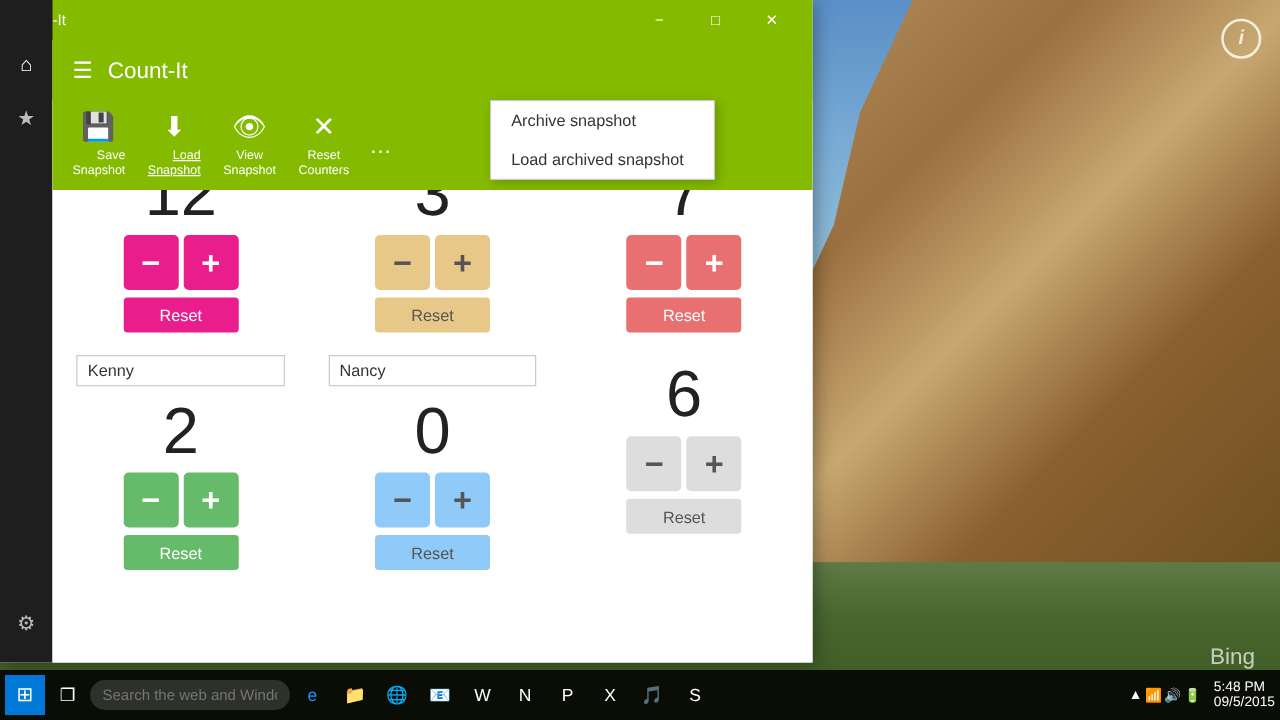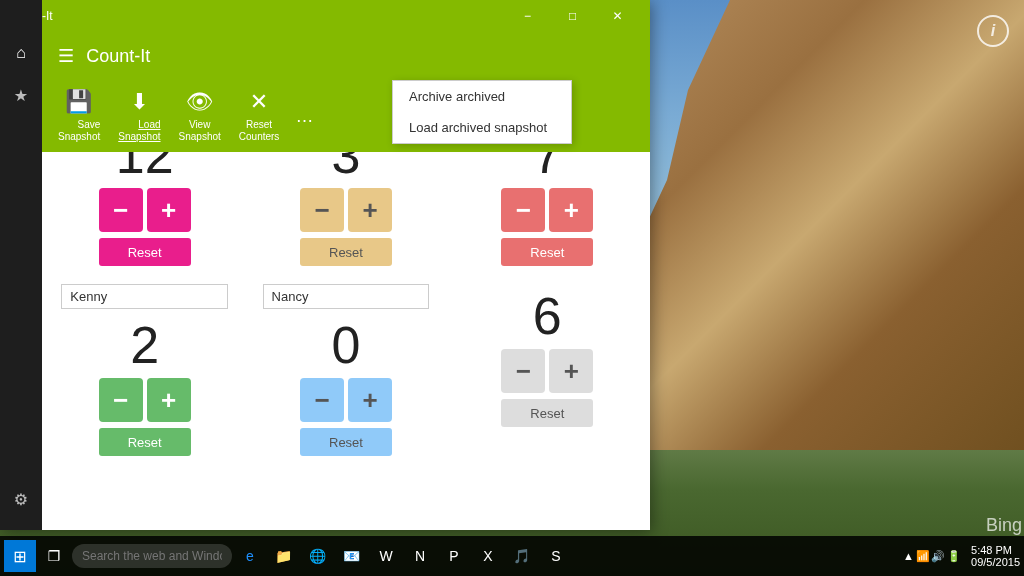--- a/index.html
+++ b/index.html
@@ -19,21 +19,21 @@
       right: 0; top: 0;
       width: 420px; height: 450px;
       background: linear-gradient(135deg, #b89060 0%, #9a7040 30%, #c8a870 50%, #8a6030 70%, #705020 100%);
       clip-path: polygon(30% 0%, 100% 0%, 100% 100%, 0% 100%, 5% 60%, 15% 40%, 20% 20%);
     }
 
     
     .bing-watermark {
       position: absolute;
       bottom: 40px;
-      right: 2px;
+      right: 20px;
       color: rgba(255,255,255,0.7);
       font-size: 18px;
       font-weight: 300;
     }
 
     
     .info-icon {
       position: absolute;
       top: 15px;
       right: 15px;
@@ -420,21 +420,21 @@
             <button class="btn-plus row2-col3">+</button>
           </div>
           <button class="btn-reset row2-col3">Reset</button>
         </div>
 
       </div>
 
     </div>
 
     <div class="dropdown-menu">
-      <div class="dropdown-item">Archive archived</div>
+      <div class="dropdown-item">Archive snapshot</div>
       <div class="dropdown-item">Load archived snapshot</div>
     </div>
 
   </div>
 
   <div class="taskbar">
     <div class="taskbar-icon start">⊞</div>
     <div class="taskbar-icon">❐</div>
     <input class="taskbar-search" placeholder="Search the web and Windows" style="">
 

